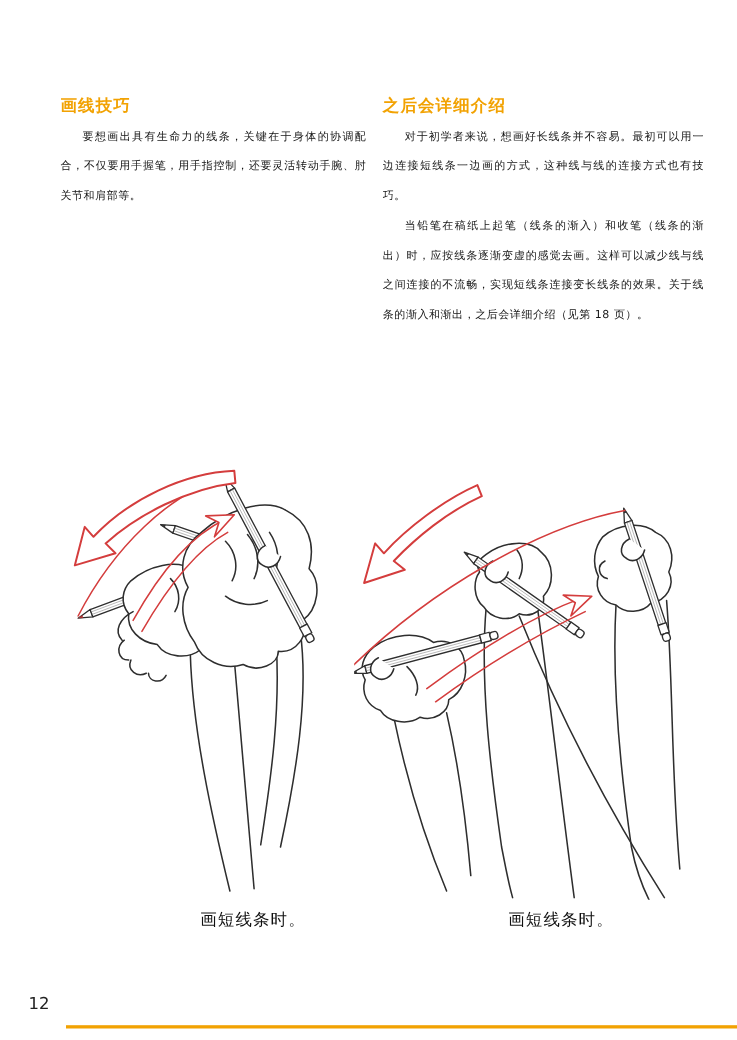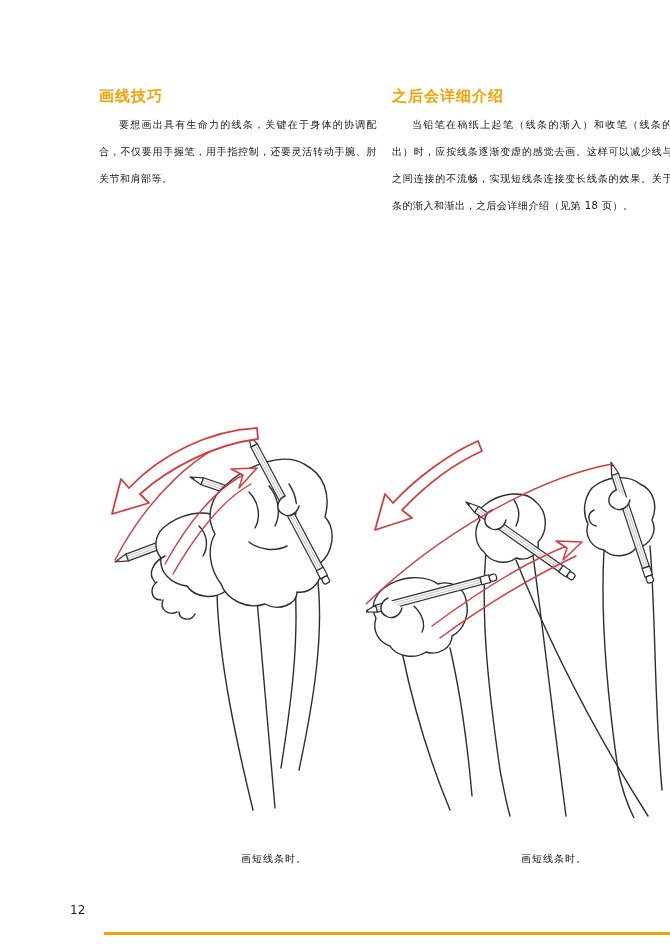--- a/index.html
+++ b/index.html
@@ -5,21 +5,21 @@
   * { box-sizing: border-box; }
   html, body { margin: 0; padding: 0; }
   body {
     width: 670px; height: 945px;
     position: relative;
     background: #ffffff;
     font-family: "DejaVu Sans", sans-serif;
     color: #1b1b1b;
     overflow: hidden;
   }
-  .page { position: absolute; inset: 0; background: #fff; margin-left: 44px; }
+  .page { position: absolute; inset: 0; background: #fff; }
 
   .col { position: absolute; top: 86px; }
   .col-left  { left: 55px;  width: 278px; }
   .col-right { left: 348px; width: 292px; }
 
   .heading {
     margin: 0 0 5px 0;
     font-size: 15px;
     line-height: 20px;
     font-weight: bold;
@@ -35,34 +35,34 @@
     text-indent: 2em;
     color: #151515;
   }
 
   .figure { position: absolute; }
   .fig-left  { left: 55px;  top: 422px; width: 262px; height: 392px; }
   .fig-right { left: 322px; top: 440px; width: 326px; height: 378px; }
 
   .caption {
     position: absolute;
-    top: 852px;
+    top: 827px;
     width: 180px;
-    font-size: 10px;
+    font-size: 15px;
     letter-spacing: 1px;
     color: #111;
     text-align: center;
   }
   .caption-left  { left: 140px; }
   .caption-right { left: 420px; }
 
   .page-number {
     position: absolute;
     left: 26px; top: 903px;
-    font-size: 12px;
+    font-size: 15px;
     color: #222;
   }
   .footer-bar {
     position: absolute;
     left: 60px; right: 0; top: 932px;
     height: 3px;
     background: var(--accent, #F2A202);
   }
 
   
@@ -80,20 +80,21 @@
 
 <div class="page">
 
   <div class="col col-left">
     <h2 class="heading">画线技巧</h2>
     <p class="body-text">要想画出具有生命力的线条，关键在于身体的协调配合，不仅要用手握笔，用手指控制，还要灵活转动手腕、肘关节和肩部等。</p>
   </div>
 
   <div class="col col-right">
     <h2 class="heading">之后会详细介绍</h2>
+    <p class="body-text">对于初学者来说，想画好长线条并不容易。最初可以用一边连接短线条一边画的方式，这种线与线的连接方式也有技巧。</p>
     <p class="body-text">当铅笔在稿纸上起笔（线条的渐入）和收笔（线条的渐出）时，应按线条逐渐变虚的感觉去画。这样可以减少线与线之间连接的不流畅，实现短线条连接变长线条的效果。关于线条的渐入和渐出，之后会详细介绍（见第 18 页）。</p>
   </div>
 
   <svg class="figure fig-left" viewBox="0 0 262 392">
 
     <g>
       <path class="ln" d="M118,172 C120,242 138,322 154,388"></path>
       <path class="ln" d="M158,178 C164,242 170,312 176,386"></path>
       <path class="ln" d="M196,162 C200,222 192,282 182,346"></path>
       <path class="ln" d="M218,152 C226,212 214,282 200,348"></path>

